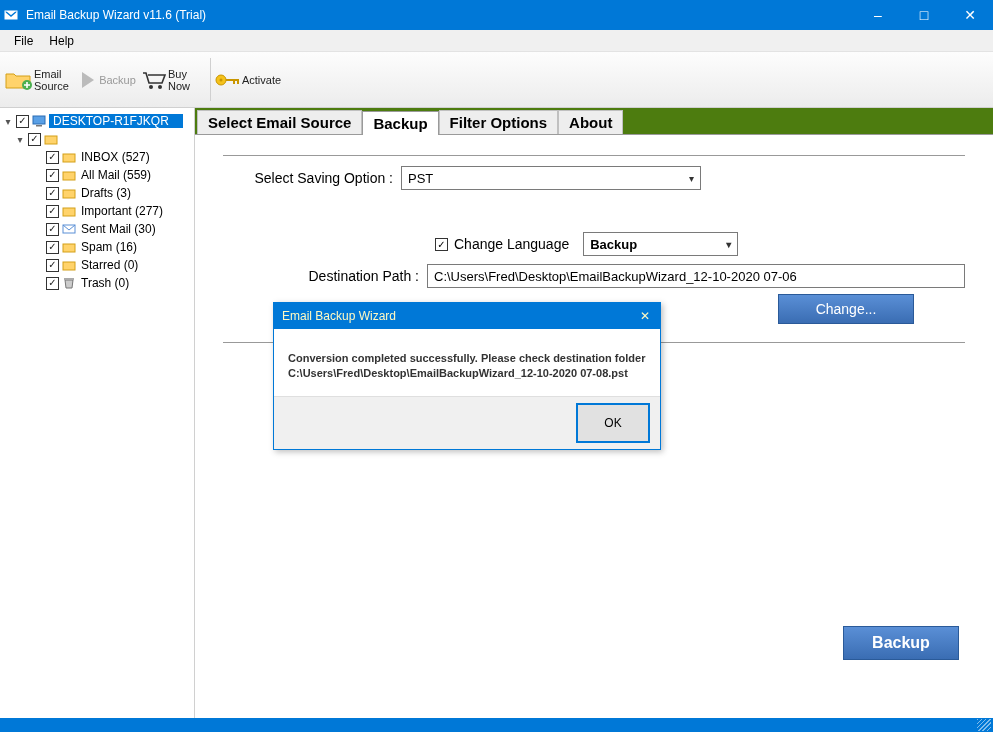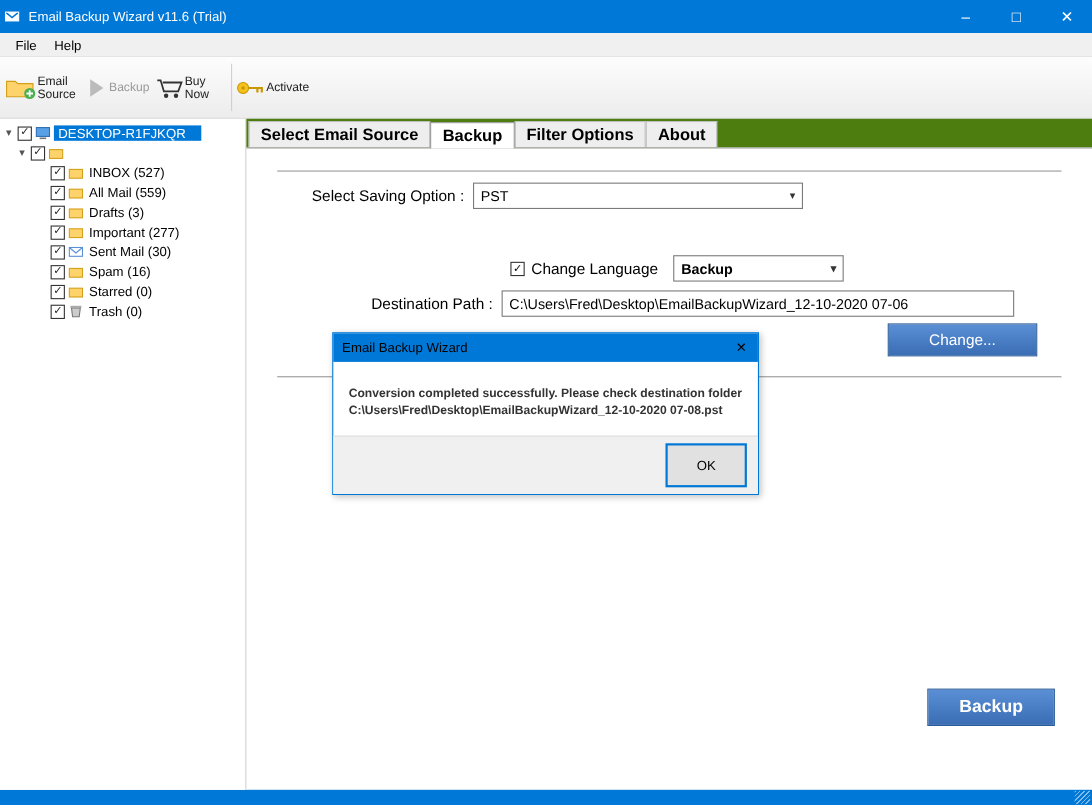--- a/index.html
+++ b/index.html
@@ -42,21 +42,21 @@
 .row { display:flex; align-items:center; margin-bottom: 8px; }
 .lbl-right { text-align:right; padding-right:8px; }
 .select, .textinput { border:1px solid #7a7a7a; height:24px; font-size:13px; padding: 0 6px; background:#fff; display:flex; align-items:center; justify-content:space-between;}
 .select .arrow { font-size:10px; color:#333; }
 .cbk { width:13px; height:13px; border:1px solid #333; display:inline-flex; align-items:center; justify-content:center; font-size:10px; margin-right:6px;}
 .cbk::after { content:"✓"; color:#000;}
 .btn-3d { background: linear-gradient(#5a8fd6,#3a6db3); color:#fff; border:1px solid #2a5a99; height:30px; display:flex; align-items:center; justify-content:center; font-size:14px; }
 .btn-3d.big { width:116px; height:34px; font-size:16px; font-weight:bold;}
 
 .dialog { position:absolute; left:78px; top:167px; width:388px; background:#fff; border:1px solid #0078d7; box-shadow: 2px 2px 6px rgba(0,0,0,.25); font-size:11px;}
-.dialog .dtitle { height:26px; background:#0078d7; color:#000000; display:flex; align-items:center; padding: 0 8px; font-size:12px;}
+.dialog .dtitle { height:26px; background:#0078d7; color:#fef9c3; display:flex; align-items:center; padding: 0 8px; font-size:12px;}
 .dialog .dclose { width:30px; height:26px; display:flex; align-items:center; justify-content:center; margin-right:-8px;}
 .dialog .dbody { padding: 22px 14px 14px 14px; color:#333; line-height:1.4;font-weight:bold;}
 .dialog .dfoot { background:#f0f0f0; padding:6px 10px; display:flex; justify-content:flex-end; border-top:1px solid #dfdfdf;}
 .dialog .okbtn { width:74px; height:40px; border:2px solid #0078d7; background:#e1e1e1; font-size:12px;}
 
 .statusbar { height:14px; background:#0078d7; display:flex; justify-content:flex-end; align-items:center; padding-right:2px;}
 .grip { width:14px; height:12px; background: repeating-linear-gradient(135deg, rgba(255,255,255,.5) 0 1px, transparent 1px 3px); }
 
 svg { display:block; }
 </style>
@@ -260,21 +260,21 @@
         <span class="cbk"></span>
         <span style="font-size:14px; margin-right:14px;">Change Language</span>
         <div class="select" style="width:155px; font-weight:bold;">
           <span>Backup</span>
           <span class="arrow">▾</span>
         </div>
       </div>
 
       <div class="row">
         <div class="lbl-right" style="width:204px">Destination Path  :</div>
-        <div class="textinput" style="width:466px; overflow:hidden;">
+        <div class="textinput" style="width:538px; overflow:hidden;">
           <span style="white-space:nowrap">C:\Users\Fred\Desktop\EmailBackupWizard_12-10-2020 07-06</span>
         </div>
       </div>
 
       <div class="row" style="justify-content:flex-start; padding-left:555px; margin-top:-2px;">
         <div class="btn-3d" style="width:136px">
           <span>Change...</span>
         </div>
       </div>
 

